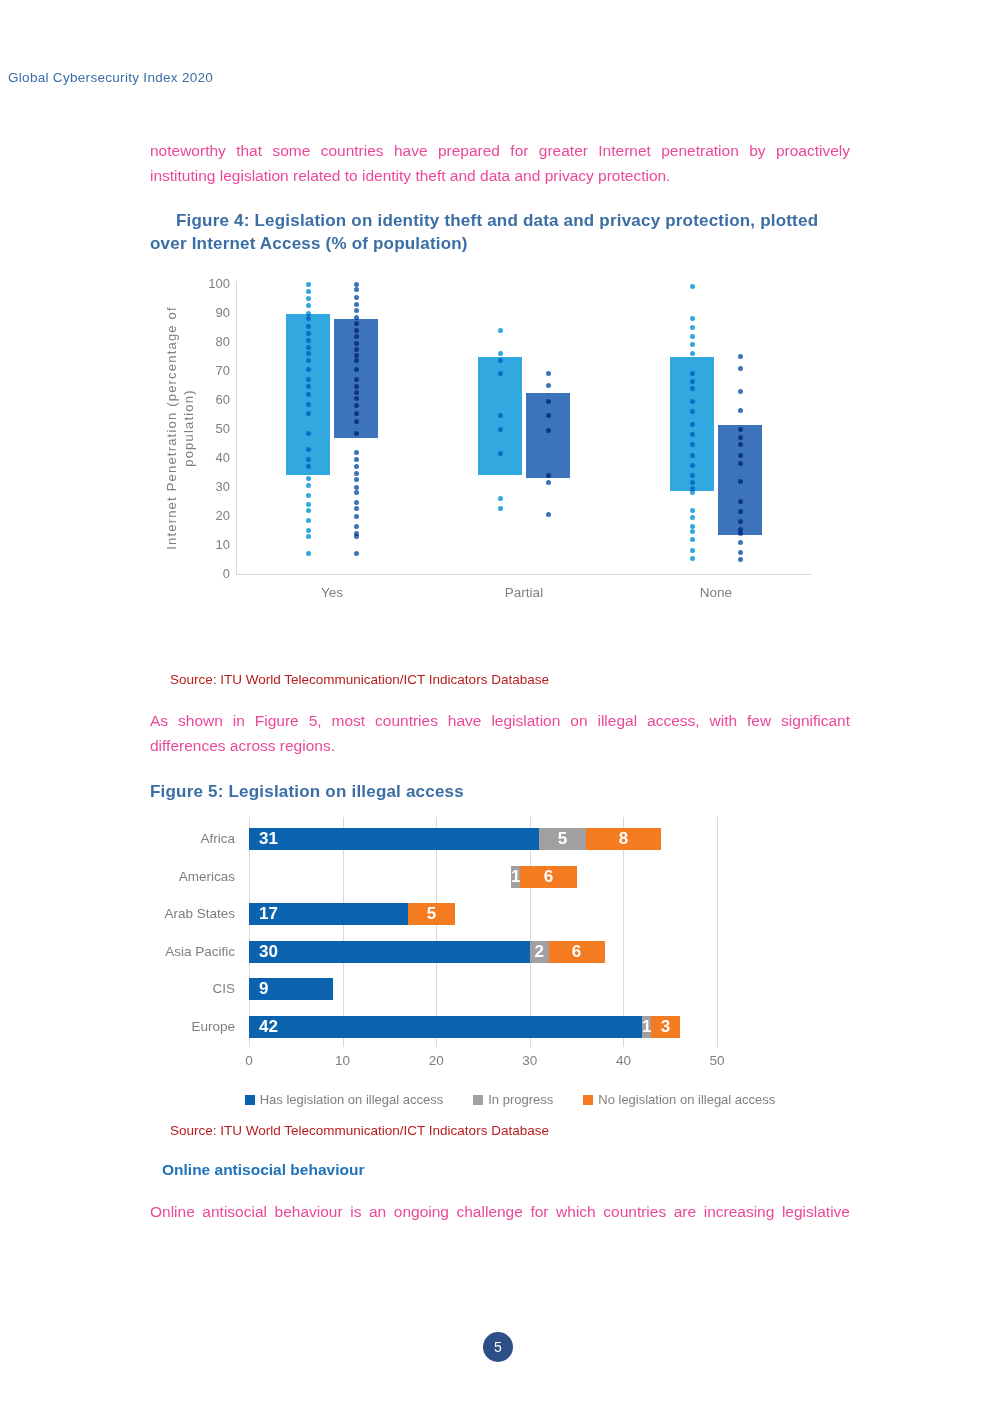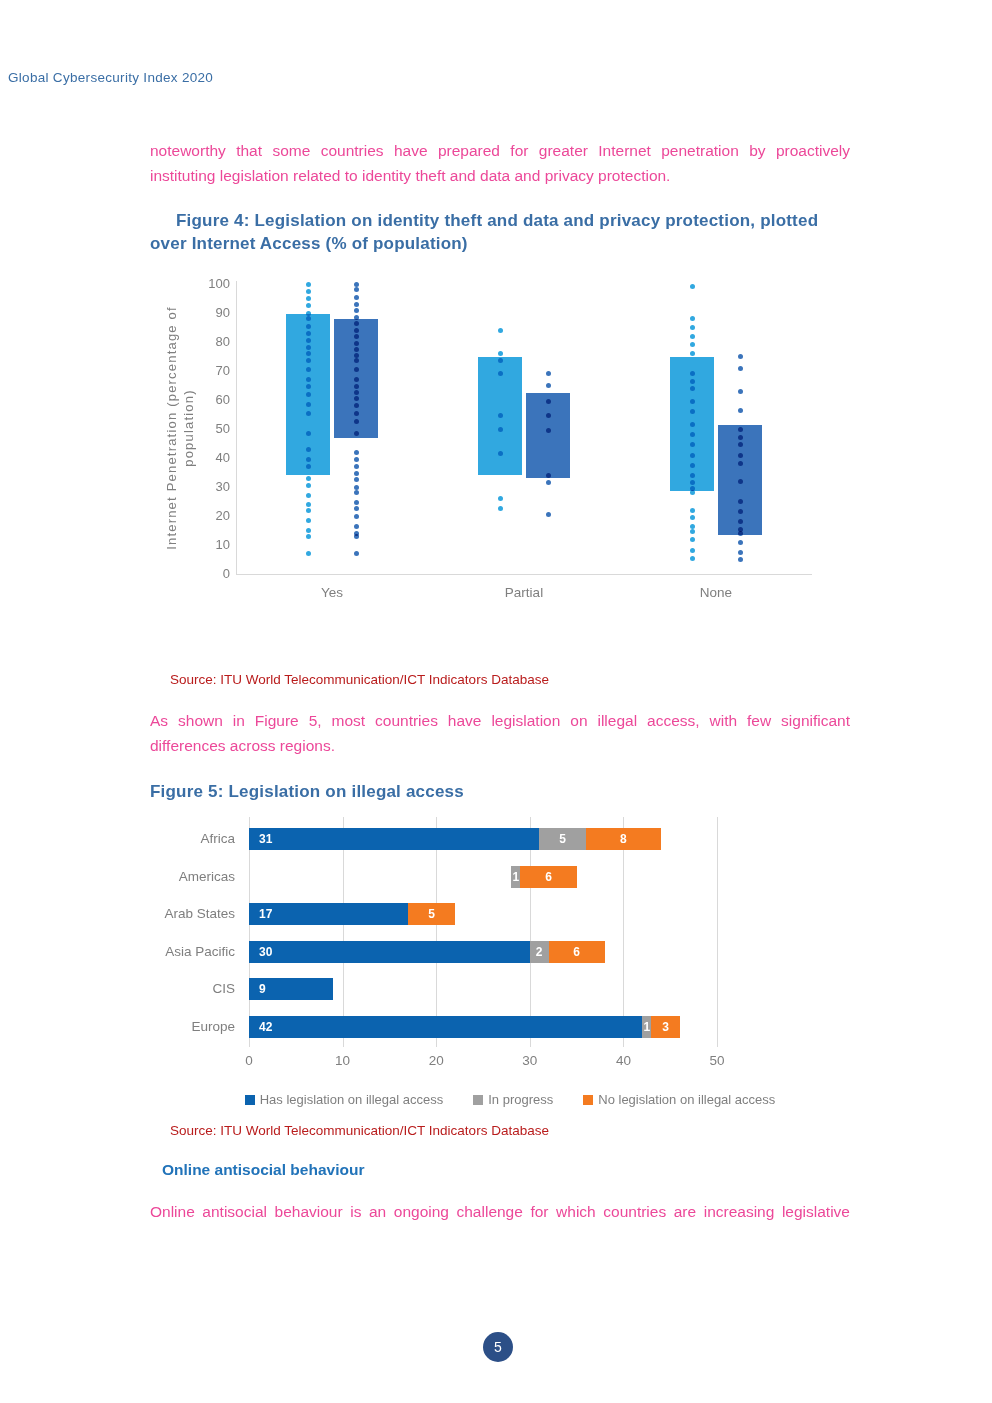--- a/index.html
+++ b/index.html
@@ -42,21 +42,21 @@
     display:flex; justify-content:center; align-items:center; gap:16px;
     color:#595959; font-size:13.5px; }
   .legend-item { display:flex; align-items:center; gap:8px; }
   .legend-swatch { width:13px; height:13px; display:inline-block; }
 
   
   .fig5 { top:815px; left:150px; width:720px; height:292px; }
   .gridline { position:absolute; width:1px; background:#D9D9D9; top:2px; height:230px; }
   .bar-row-label { position:absolute; left:0; width:85px; text-align:right;
     color:#7F7F7F; font-size:13.5px; }
-  .bar-seg { position:absolute; height:22px; color:#ffffff; font-size:12px;
+  .bar-seg { position:absolute; height:22px; color:#ffffff; font-size:17px;
     font-weight:bold; line-height:22px; }
   .xtick-label { position:absolute; width:40px; margin-left:-20px; text-align:center;
     color:#7F7F7F; font-size:13.5px; top:238px; }
   .x-axis-title { position:absolute; top:258px; left:99px; width:468px; text-align:center;
     color:#7F7F7F; font-size:14px; }
   .fig5-legend { position:absolute; top:277px; left:0; width:100%;
     display:flex; justify-content:center; align-items:center; gap:30px;
     color:#7F7F7F; font-size:13px; }
   .legend-swatch-sm { width:10px; height:10px; display:inline-block; }
   .fig5-legend .legend-item { gap:5px; }

